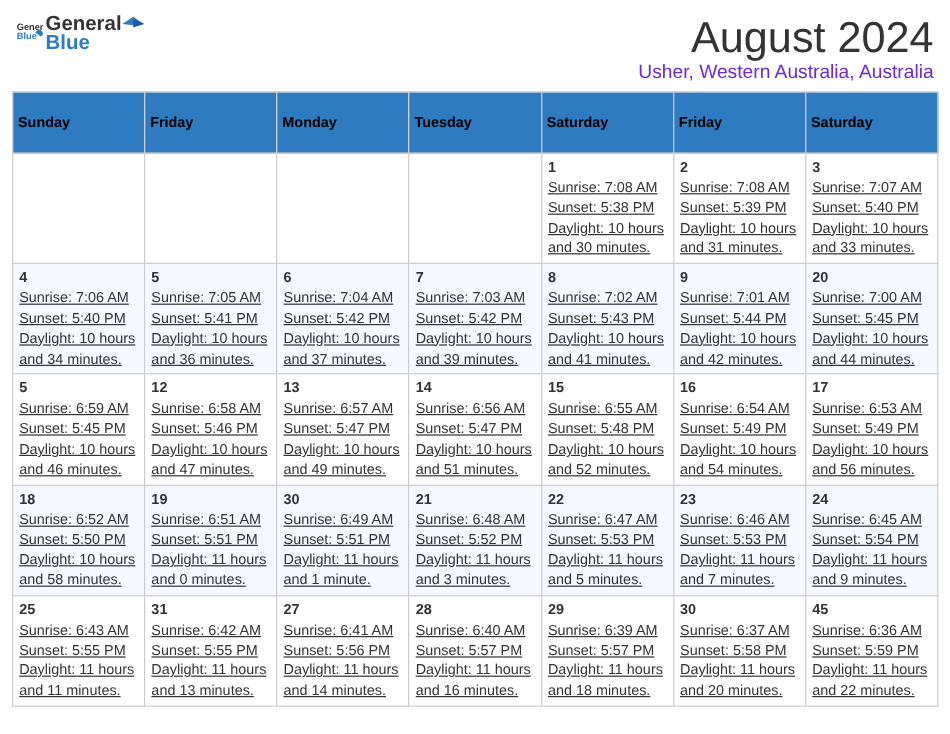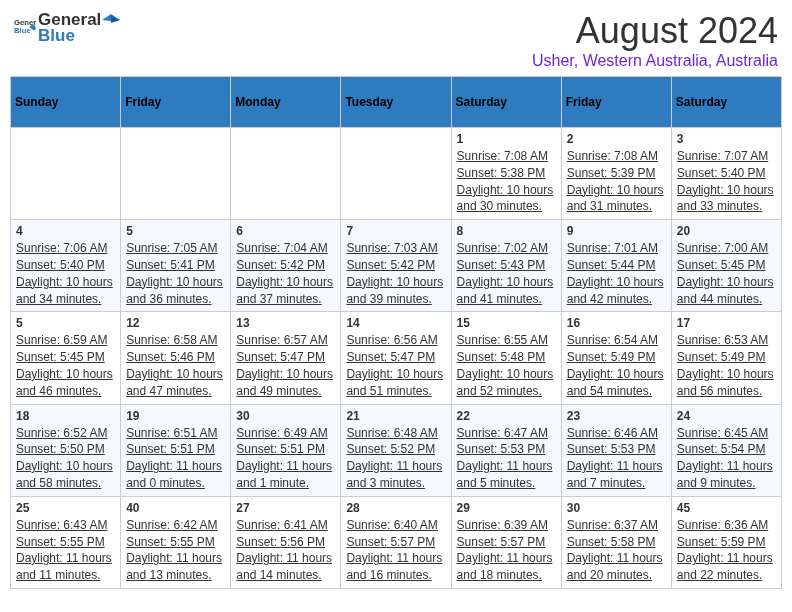--- a/index.html
+++ b/index.html
@@ -232,21 +232,21 @@
           <div class="day-number">24</div>
           <div class="day-info">Sunrise: 6:45 AM<br>Sunset: 5:54 PM<br>Daylight: 11 hours and 9 minutes.</div>
         </td>
       </tr>
       <tr>
         <td>
           <div class="day-number">25</div>
           <div class="day-info">Sunrise: 6:43 AM<br>Sunset: 5:55 PM<br>Daylight: 11 hours and 11 minutes.</div>
         </td>
         <td>
-          <div class="day-number">40</div>
+          <div class="day-number">31</div>
           <div class="day-info">Sunrise: 6:42 AM<br>Sunset: 5:55 PM<br>Daylight: 11 hours and 13 minutes.</div>
         </td>
         <td>
           <div class="day-number">27</div>
           <div class="day-info">Sunrise: 6:41 AM<br>Sunset: 5:56 PM<br>Daylight: 11 hours and 14 minutes.</div>
         </td>
         <td>
           <div class="day-number">28</div>
           <div class="day-info">Sunrise: 6:40 AM<br>Sunset: 5:57 PM<br>Daylight: 11 hours and 16 minutes.</div>
         </td>

